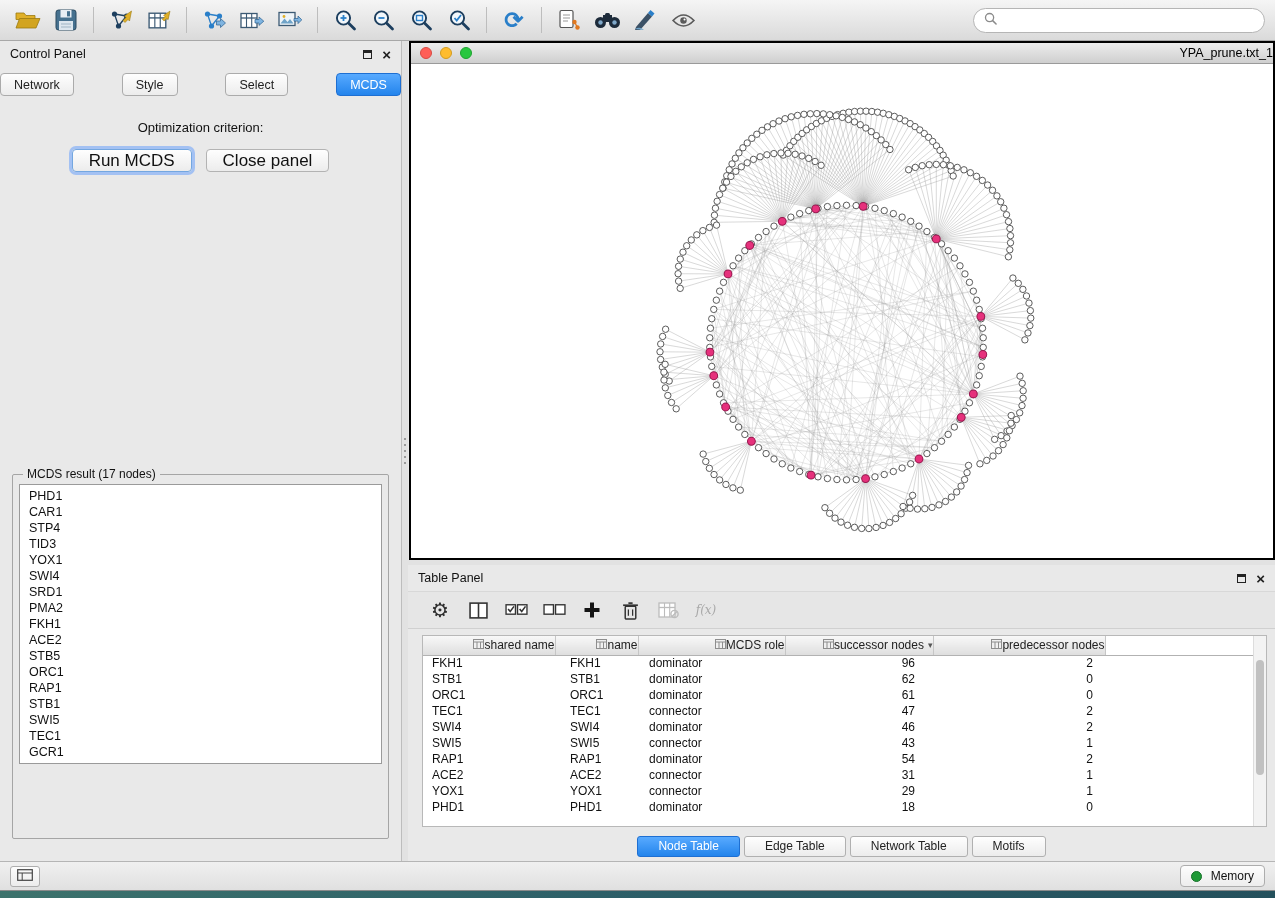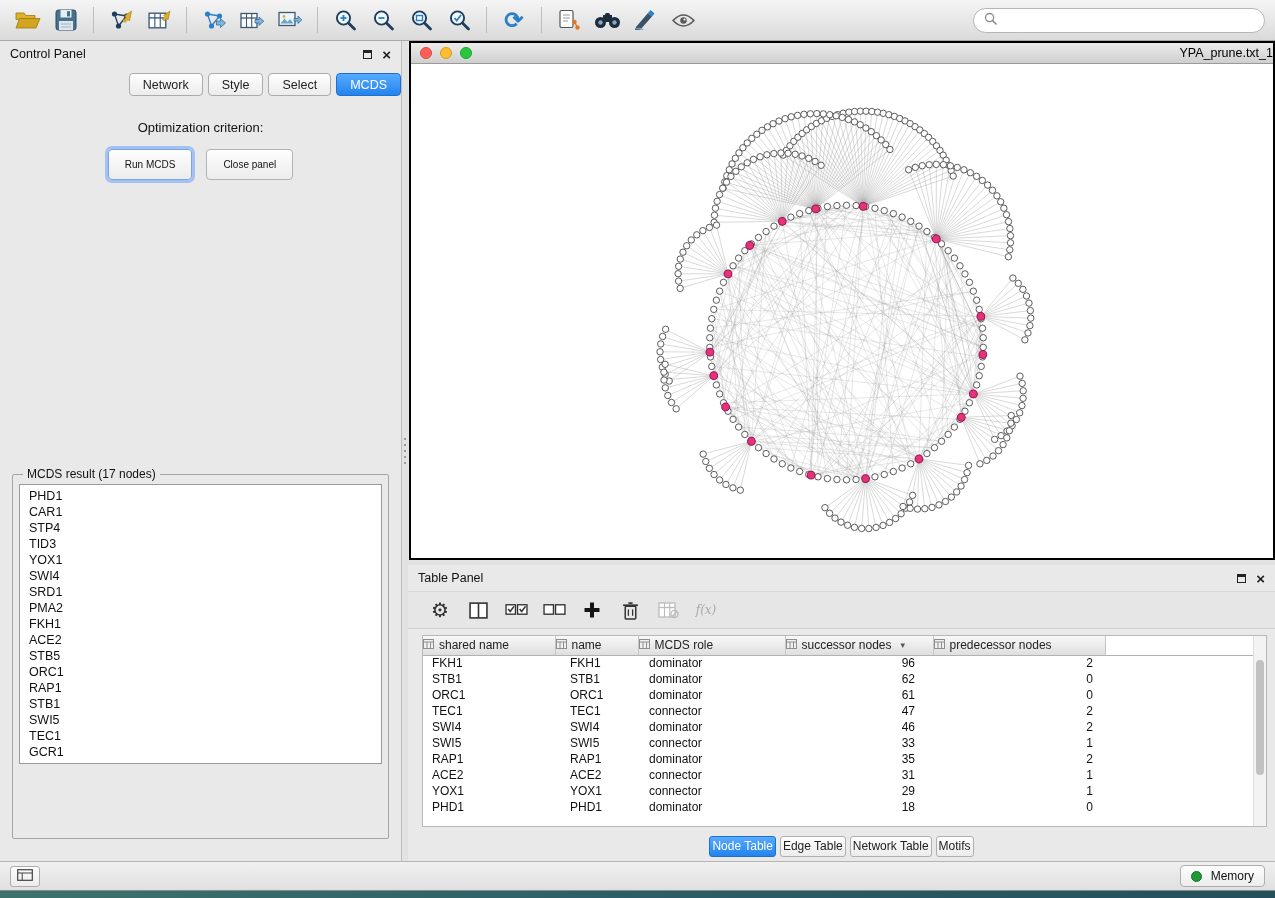--- a/index.html
+++ b/index.html
@@ -19,28 +19,28 @@
 
   
   .workspace{flex:1;display:flex;min-height:0}
 
   
   .control-panel{width:402px;flex:0 0 auto;background:#e9e9e9;border-right:1px solid #bdbdbd;display:flex;flex-direction:column}
   .panel-titlebar{height:26px;flex:0 0 auto;display:flex;align-items:center;padding:0 10px;font-size:12.5px;color:#111}
   .win-btns{margin-left:auto;display:flex;gap:10px;align-items:center}
   .win-float{width:9px;height:9px;border:1px solid #222;border-top:3px solid #222;display:inline-block}
   .win-close{font-size:15px;font-weight:bold;color:#222;line-height:1}
-  .cp-tabs{display:flex;justify-content:flex-end;gap:5px;margin-top:6px}
+  .cp-tabs{display:flex;justify-content:space-between;gap:5px;margin-top:6px}
   .cp-tab{height:23px;padding:0 13px;display:flex;align-items:center;font-size:12.5px;color:#222;background:linear-gradient(#fefefe,#ececec);border:1px solid #ababab;border-radius:4px}
   .cp-tab.selected{background:linear-gradient(#58aaff,#2384ec);border-color:#1e6fd2;color:#fff}
   .opt-label{text-align:center;margin-top:24px;font-size:13px;color:#111}
   .dropdown{margin:9px auto 0;width:318px;height:23px;background:#fff;border:1px solid #b3b3b3;border-radius:4px;display:flex;align-items:center;font-size:12.5px;color:#111;padding-left:9px;position:relative}
   .dd-stepper{position:absolute;right:2px;top:2px;bottom:2px;width:17px;border-radius:3px;background:linear-gradient(#74b5fc,#2e82ea);display:flex;flex-direction:column;align-items:center;justify-content:center;color:#fff;font-size:6px;line-height:6px}
   .cp-buttons{display:flex;justify-content:center;gap:14px;margin-top:14px}
-  .btn{height:31px;padding:0 16px;border:1px solid #b3b3b3;border-radius:4px;background:linear-gradient(#fefefe,#ececec);font-size:10px;color:#111;display:flex;align-items:center}
+  .btn{height:23px;padding:0 16px;border:1px solid #b3b3b3;border-radius:4px;background:linear-gradient(#fefefe,#ececec);font-size:17px;color:#111;display:flex;align-items:center}
   .btn.focused{box-shadow:0 0 0 3px rgba(77,144,254,0.45);border-color:#74a7e0}
   .mcds-fieldset{margin:auto 12px 22px 12px;height:372px;border:1px solid #a5a5a5;border-radius:2px;padding:3px 6px 0 6px;display:flex;flex-direction:column}
   .mcds-fieldset legend{font-size:12px;color:#111;padding:0 4px;margin-left:4px}
   .mcds-list{flex:1;background:#fff;border:1px solid #9a9a9a;overflow:hidden;padding:3px 0;font-size:12.5px;color:#111}
   .mcds-item{padding:0 9px;height:16px;line-height:16px}
 
   
   .v-splitter{width:6px;background:#e2e2e2;display:flex;align-items:center;justify-content:center}
   .v-splitter .grip{width:2px;height:26px;background:repeating-linear-gradient(#9a9a9a 0 2px,transparent 2px 6px)}
   .h-splitter{height:5px;background:#e2e2e2}
@@ -61,32 +61,32 @@
   .table-toolbar{height:38px;flex:0 0 auto;display:flex;align-items:center;padding:0 16px;background:#e6e6e6;border-top:1px solid #d8d8d8;border-bottom:1px solid #d0d0d0}
   .ttb-icons{display:flex;align-items:center;gap:6px}
   .ttbicon{height:30px;min-width:32px;display:flex;align-items:center;justify-content:center;border-radius:4px}
   .gear-glyph{font-size:20px;color:#2e2e2e;line-height:1}
   .fx{font-family:"DejaVu Serif",serif;font-style:italic;color:#a8a8a8;font-size:12px}
   .table-wrap{flex:1;margin:6px 8px 4px 14px;background:#fff;border:1px solid #b8b8b8;display:flex;min-height:0}
   .table-area{flex:1;overflow:hidden}
   table.node-table{border-collapse:collapse;table-layout:fixed;width:100%}
   table.node-table th{background:linear-gradient(#f8f8f8,#dedede);border-right:1px solid #c6c6c6;border-bottom:1px solid #b2b2b2;font-weight:normal;font-size:12px;color:#222;height:19px;padding:0;white-space:nowrap;overflow:hidden}
   table.node-table th.filler{background:#fff;border-right:none}
-  .th-inner{display:flex;align-items:center;justify-content:flex-start;gap:5px}
+  .th-inner{display:flex;align-items:center;justify-content:flex-end;}
   .hdr-caret{color:#555;font-size:9px;margin-left:4px}
   table.node-table td{font-size:12px;color:#111;height:16px;padding:0 6px;white-space:nowrap;overflow:hidden}
   table.node-table td:nth-child(1){padding-left:9px}
   table.node-table td:nth-child(2){padding-left:15px}
   table.node-table td:nth-child(3){padding-left:11px}
   table.node-table td:nth-child(4){text-align:right;padding-right:18px}
   table.node-table td:nth-child(5){text-align:right;padding-right:12px}
   .vscroll{width:13px;flex:0 0 auto;background:#f3f3f3;border-left:1px solid #ddd;position:relative}
   .vthumb{position:absolute;left:2px;right:2px;top:24px;height:115px;background:#c1c1c1;border-radius:5px}
   .bottom-tabs{height:30px;flex:0 0 auto;display:flex;align-items:center;justify-content:center;gap:4px}
-  .bt-tab{height:21px;padding:0 2px;display:flex;align-items:center;font-size:12px;color:#222;background:linear-gradient(#fefefe,#ececec);border:1px solid #b0b0b0;border-radius:3px}
+  .bt-tab{height:21px;padding:0 20px;display:flex;align-items:center;font-size:12px;color:#222;background:linear-gradient(#fefefe,#ececec);border:1px solid #b0b0b0;border-radius:3px}
   .bt-tab.selected{background:linear-gradient(#58aaff,#2384ec);border-color:#1e6fd2;color:#fff}
 
   
   .status-bar{height:29px;flex:0 0 auto;background:linear-gradient(#f0f0f0,#e0e0e0);border-top:1px solid #b5b5b5;display:flex;align-items:center;padding:0 10px}
   .status-left-btn{width:30px;height:21px;border:1px solid #adadad;border-radius:3px;background:linear-gradient(#fdfdfd,#ececec);display:flex;align-items:center;justify-content:center}
   .memory-btn{margin-left:auto;height:22px;border:1px solid #adadad;border-radius:4px;background:linear-gradient(#fdfdfd,#ededed);display:flex;align-items:center;gap:9px;padding:0 10px;font-size:12px;color:#111}
   .mem-dot{width:11px;height:11px;border-radius:50%;background:#1f9a37;border:1px solid #157128;display:inline-block}
 </style>
 </head>
 <body>
@@ -1255,29 +1255,29 @@
                     <td>SWI4</td>
                     <td>dominator</td>
                     <td>46</td>
                     <td>2</td>
                     <td></td>
                   </tr>
                   <tr>
                     <td>SWI5</td>
                     <td>SWI5</td>
                     <td>connector</td>
-                    <td>33</td>
+                    <td>43</td>
                     <td>1</td>
                     <td></td>
                   </tr>
                   <tr>
                     <td>RAP1</td>
                     <td>RAP1</td>
                     <td>dominator</td>
-                    <td>35</td>
+                    <td>54</td>
                     <td>2</td>
                     <td></td>
                   </tr>
                   <tr>
                     <td>ACE2</td>
                     <td>ACE2</td>
                     <td>connector</td>
                     <td>31</td>
                     <td>1</td>
                     <td></td>

